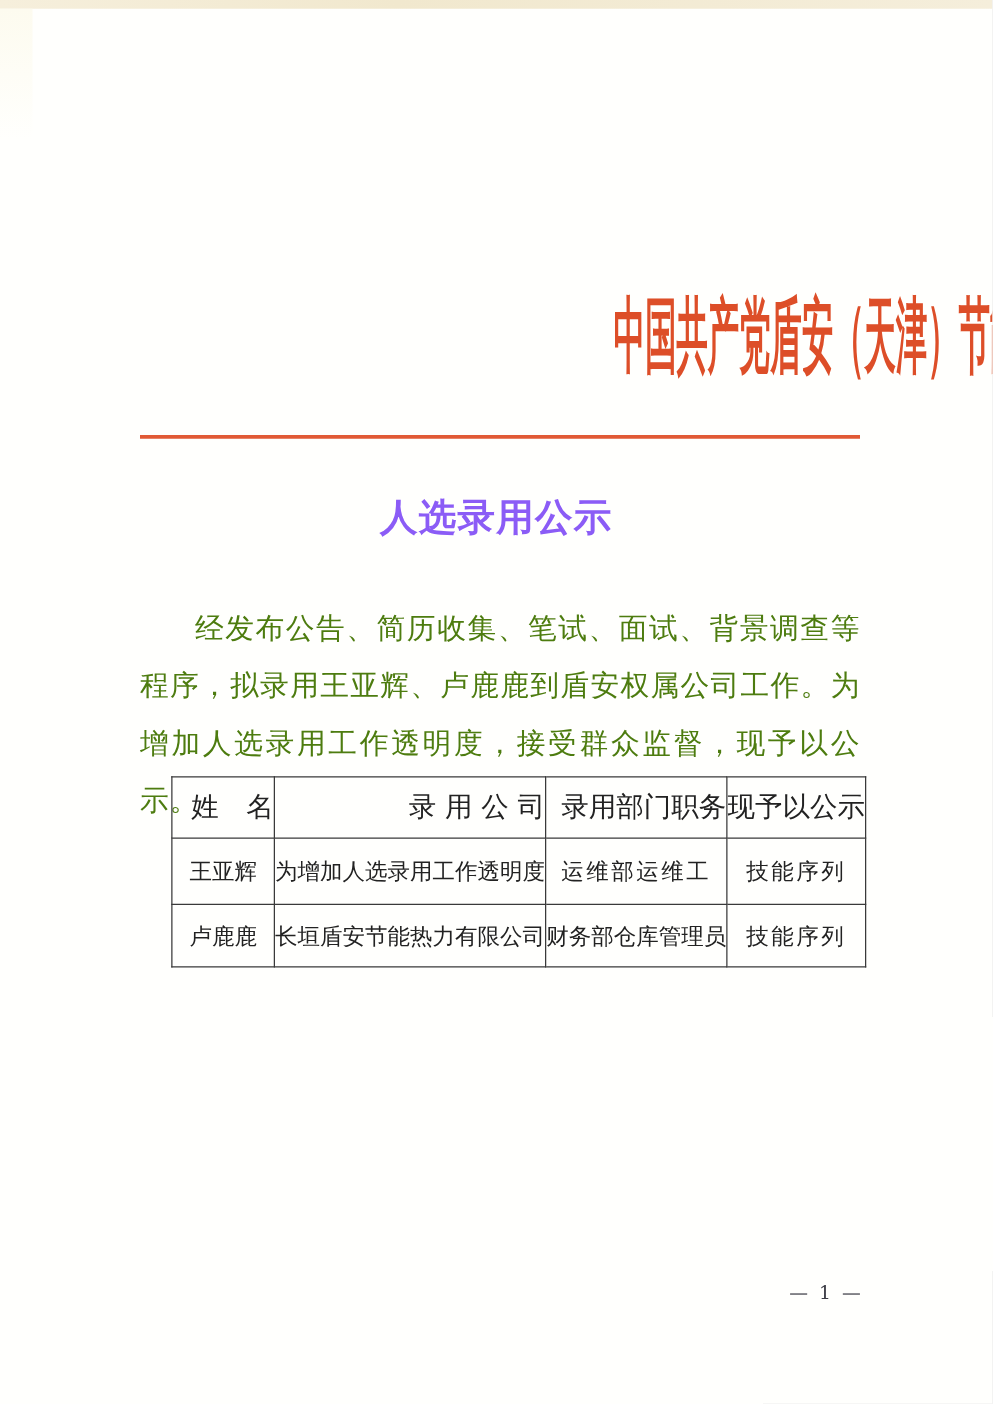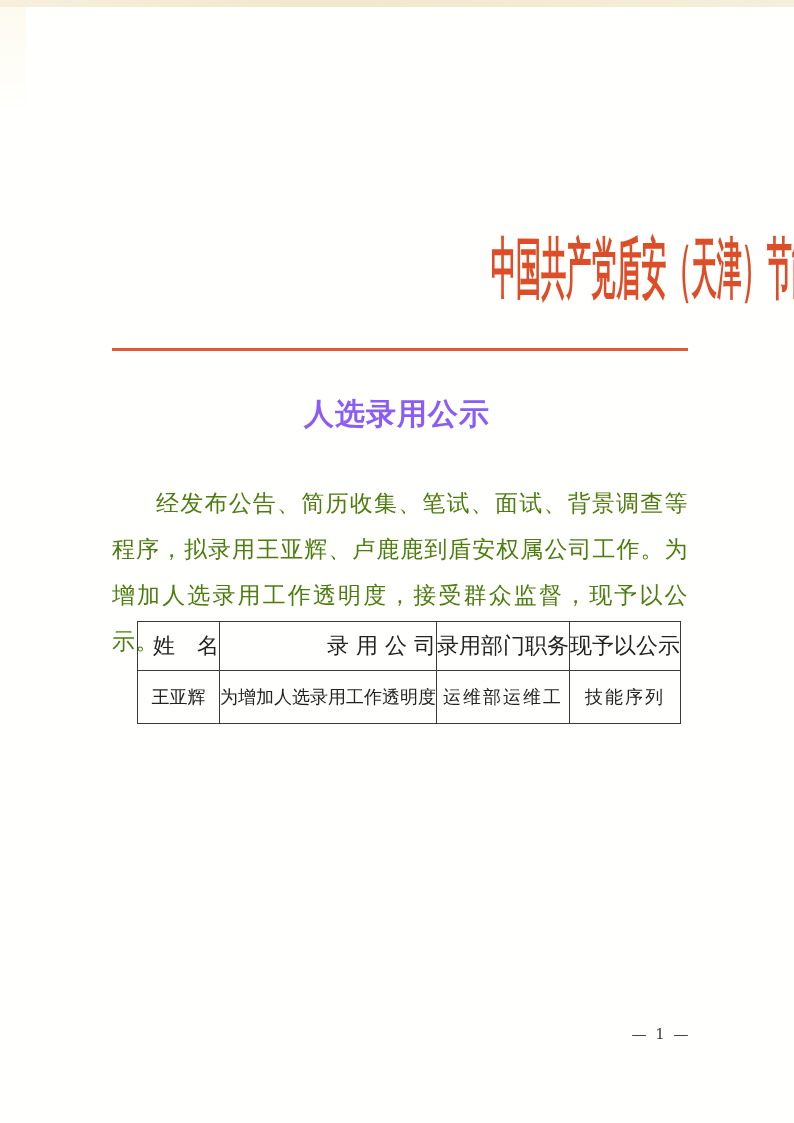--- a/index.html
+++ b/index.html
@@ -155,19 +155,25 @@
         <th>现予以公示</th>
       </tr>
     </thead>
     <tbody>
       <tr class="row-1">
         <td>王亚辉</td>
         <td>为增加人选录用工作透明度</td>
         <td class="cell-spaced">运维部运维工</td>
         <td class="cell-spaced">技能序列</td>
       </tr>
+      <tr class="row-2">
+        <td>卢鹿鹿</td>
+        <td class="cell-condensed">长垣盾安节能热力有限公司</td>
+        <td class="cell-small">财务部仓库管理员</td>
+        <td class="cell-spaced">技能序列</td>
+      </tr>
     </tbody>
   </table>
 
 
   <div class="page-number">— 1 —</div>
 
 </div>
 
 </body></html>

